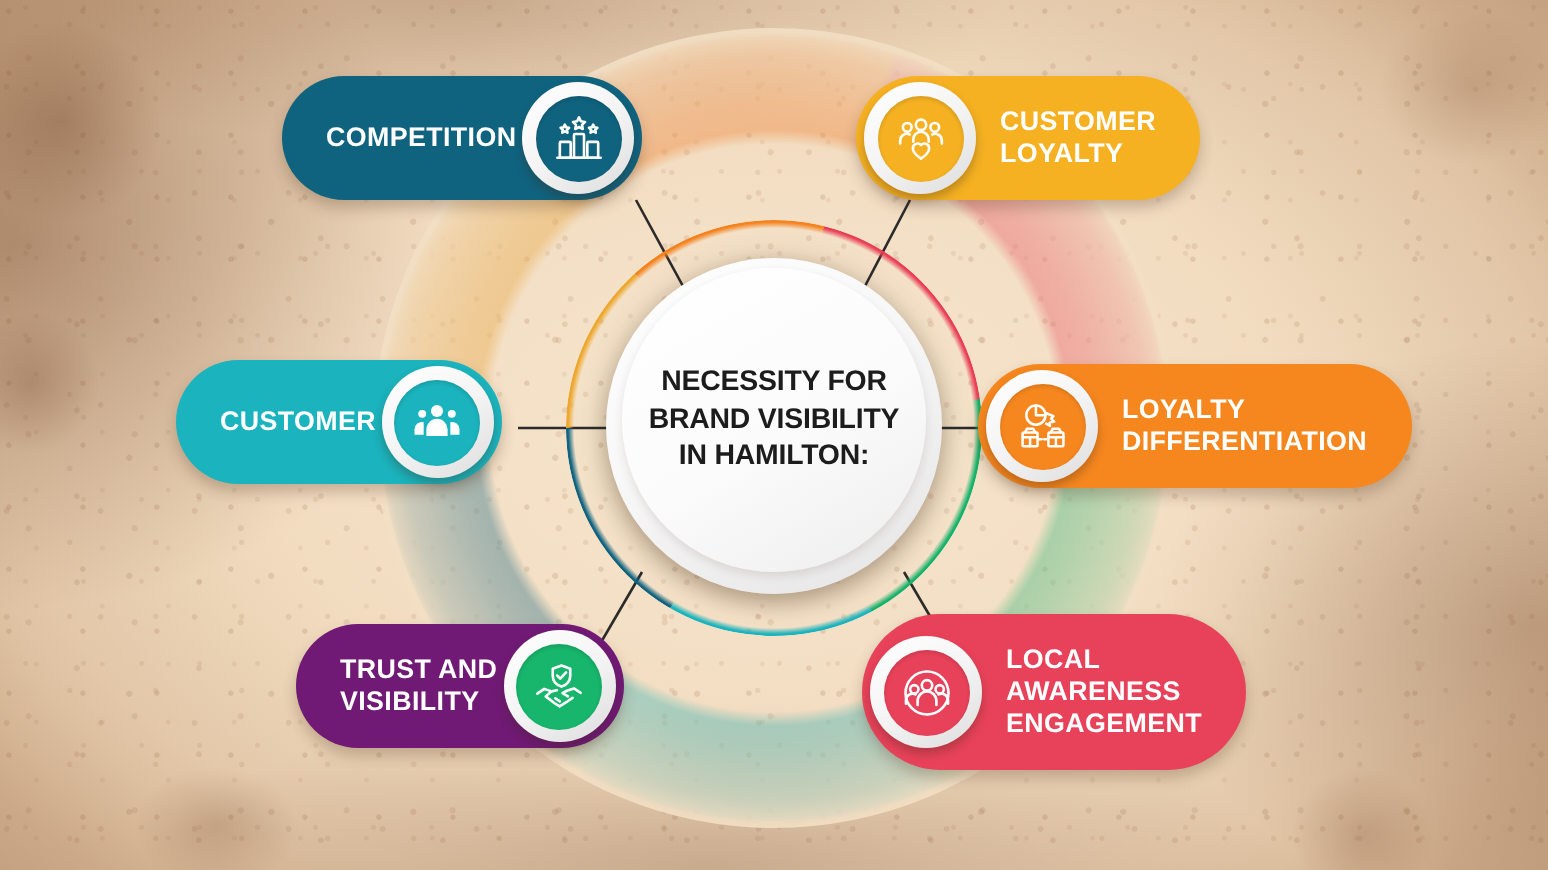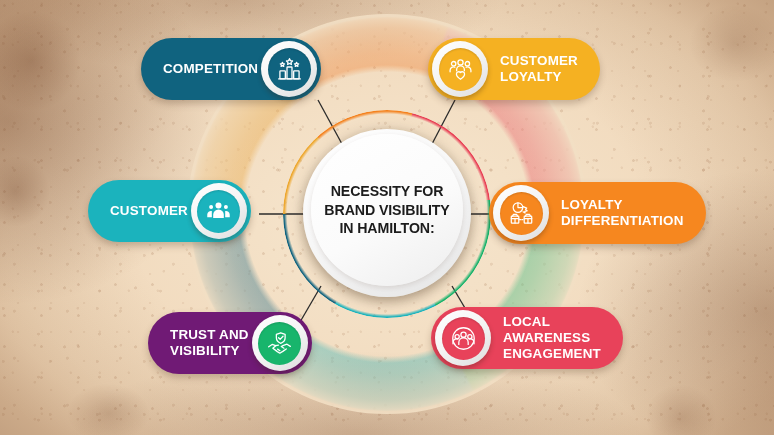--- a/index.html
+++ b/index.html
@@ -188,21 +188,21 @@
     box-shadow: inset 0 1px 2px rgba(0,0,0,.14);
   }
   .badge-core svg { width: 25px; height: 25px; display: block; }
 
   
   #pill-competition        { left: 141px; top: 38px;  background: #10637f; }
   #pill-customer-loyalty   { left: 428px; top: 38px;  background: #f5b122; }
   #pill-customer-awareness { left:  88px; top: 180px; background: #1bb3bd; }
   #pill-market-diff        { left: 489px; top: 182px; background: #f6871f; }
   #pill-trust              { left: 148px; top: 312px; background: #701a75; }
-  #pill-local-community    { left: 431px; top: 307px; background: #e8425a; height: 62px; }
+  #pill-local-community    { left: 431px; top: 307px; background: #e8425a; height: 78px; }
 
   #pill-local-community .pill-label { line-height: 1.18; }
 </style>
 </head>
 <body>
 
 <div id="stage">
 
   <div class="bg-base"></div>
   <div class="bg-speck"></div>

